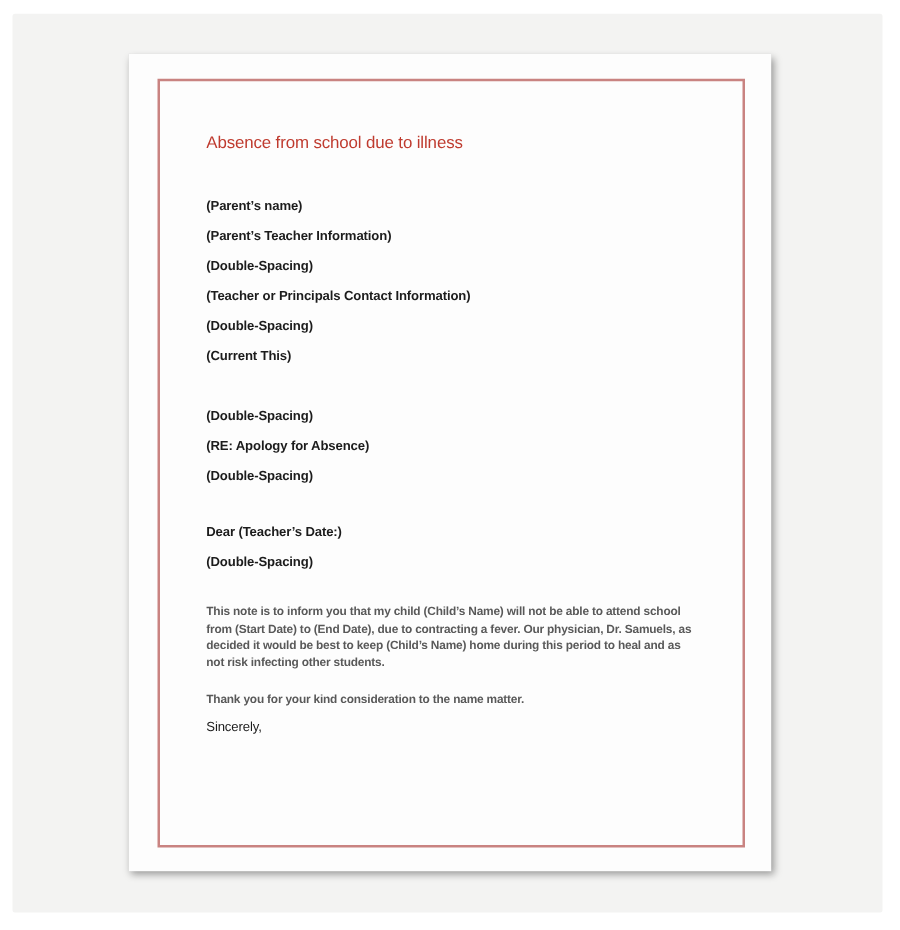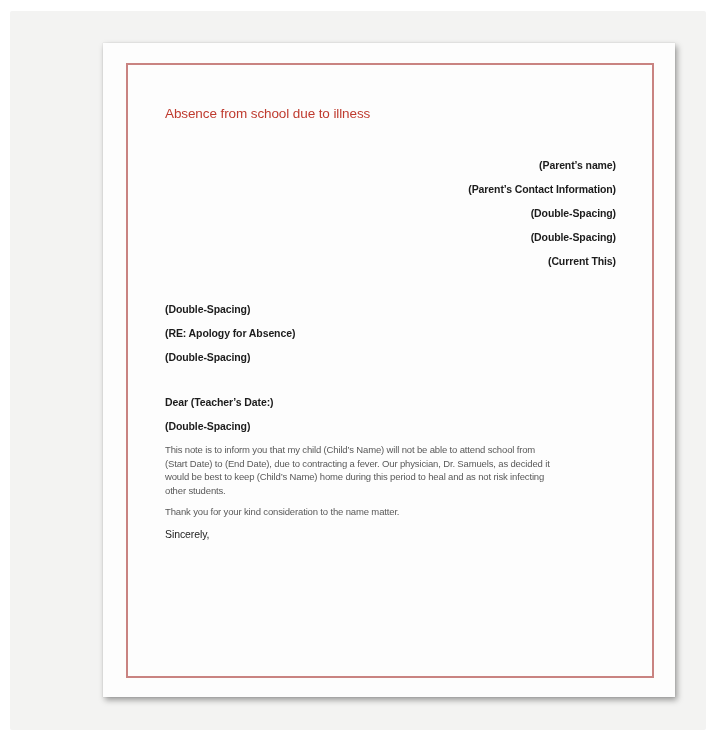--- a/index.html
+++ b/index.html
@@ -25,21 +25,21 @@
     top: 11px;
     width: 696px;
     height: 719px;
     background: var(--canvas-gray);
     border-radius: 2px;
   }
   .page {
     position: absolute;
     left: 93px;
     top: 32px;
-    width: 572px;
+    width: 514px;
     height: 654px;
     background: var(--page-white);
     box-shadow: 2px 3px 6px rgba(0,0,0,0.38), 0 0 1px rgba(0,0,0,0.18);
   }
   .border-frame {
     position: absolute;
     left: 23px;
     top: 20px;
     right: 21px;
     bottom: 19px;
@@ -55,37 +55,38 @@
   }
   .title {
     font-size: 13.5px;
     line-height: 18px;
     letter-spacing: -0.1px;
     color: var(--title-red);
     font-weight: 400;
     margin: 0 0 35px 0;
   }
   .line-block { margin: 0; }
-  .line-block.gap-after-24 { margin-bottom: 24px; text-align: right; }
+  .line-block.gap-after-24 { margin-bottom: 24px; }
   .line-block.gap-after-21 { margin-bottom: 21px; }
   .line {
     height: 24px;
     font-size: 10.5px;
     line-height: 14px;
     font-weight: 700;
     letter-spacing: -0.1px;
     color: var(--heading-text);
   }
   .para {
     font-size: 9.5px;
     line-height: 13.5px;
     letter-spacing: -0.15px;
     color: var(--body-text);
-    margin: 0 0 8px 0;
+    margin: 16px 0 8px 0;
     max-width: 393px;
+    font-weight: bold;
   }
   .closing {
     font-size: 10.5px;
     line-height: 14px;
     font-weight: 400;
     letter-spacing: -0.1px;
     color: var(--heading-text);
     margin-top: 2px;
   }
 </style>
@@ -94,22 +95,23 @@
 
 <div class="canvas">
   <div class="page">
     <div class="border-frame">
       <div class="content">
 
         <h1 class="title">Absence from school due to illness</h1>
 
         <div class="line-block gap-after-24">
             <div class="line">(Parent’s name)</div>
-            <div class="line">(Parent’s Contact Information)</div>
+            <div class="line">(Parent’s Teacher Information)</div>
             <div class="line">(Double-Spacing)</div>
+            <div class="line">(Teacher or Principals Contact Information)</div>
             <div class="line">(Double-Spacing)</div>
             <div class="line">(Current This)</div>
           </div>
 
         <div class="line-block gap-after-21">
             <div class="line">(Double-Spacing)</div>
             <div class="line">(RE: Apology for Absence)</div>
             <div class="line">(Double-Spacing)</div>
           </div>
 

